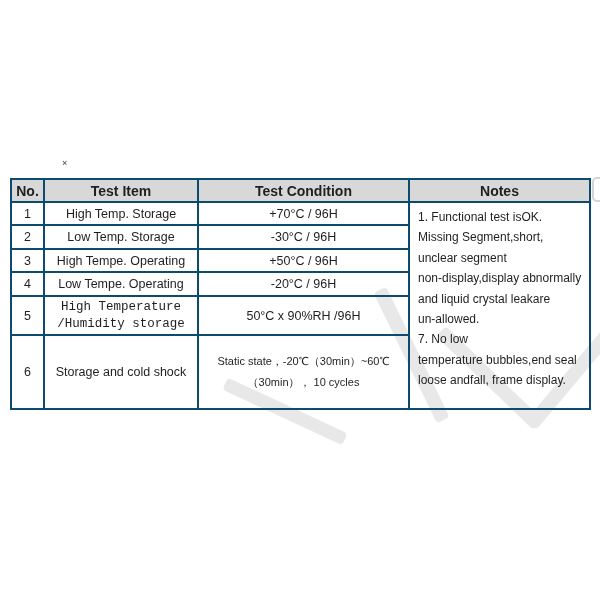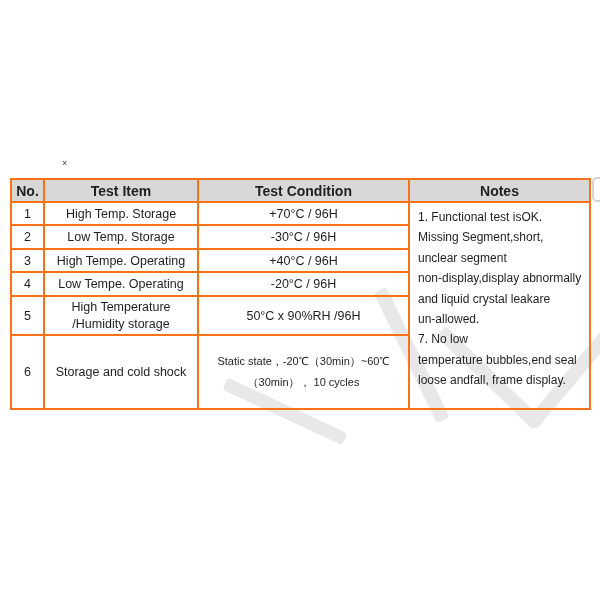--- a/index.html
+++ b/index.html
@@ -56,21 +56,21 @@
   table.test-table {
     position: absolute;
     left: 10px;
     top: 178px;
     border-collapse: collapse;
     table-layout: fixed;
     z-index: 1;
     background: transparent;
   }
   .test-table th, .test-table td {
-    border: 2px solid #f97316;
+    border: 2px solid #0c4a6e;
     padding: 0;
     text-align: center;
     vertical-align: middle;
     font-size: 12.5px;
     background: transparent;
   }
   .test-table th {
     background: #d8d8d8;
     font-weight: bold;
     font-size: 14px;
@@ -84,21 +84,21 @@
   .h-r6 { height: 72px; }
 
   td.notes-cell {
     vertical-align: top;
     text-align: left;
     padding: 4px 4px 0 8px;
     font-size: 12px;
     line-height: 20.4px;
     margin-top: 21px;
   }
-  .two-line div { line-height: 17px; }
+  .two-line div { line-height: 17px; font-family: Liberation Mono, monospace; }
   .cond-two-line div { line-height: 21px; font-size: 11px; }
 </style>
 </head>
 <body>
 
 <div class="doc">
 
   <div class="wm wm-a"></div>
   <div class="wm wm-b"></div>
   <div class="wm wm-c"></div>
@@ -139,21 +139,21 @@
       </td>
     </tr>
     <tr>
       <td class="h-r2">2</td>
       <td>Low Temp. Storage</td>
       <td>-30°C / 96H</td>
     </tr>
     <tr>
       <td class="h-r3">3</td>
       <td>High Tempe. Operating</td>
-      <td>+40°C / 96H</td>
+      <td>+50°C / 96H</td>
     </tr>
     <tr>
       <td class="h-r4">4</td>
       <td>Low Tempe. Operating</td>
       <td>-20°C / 96H</td>
     </tr>
     <tr>
       <td class="h-r5">5</td>
       <td class="two-line">
         <div>High Temperature</div>

